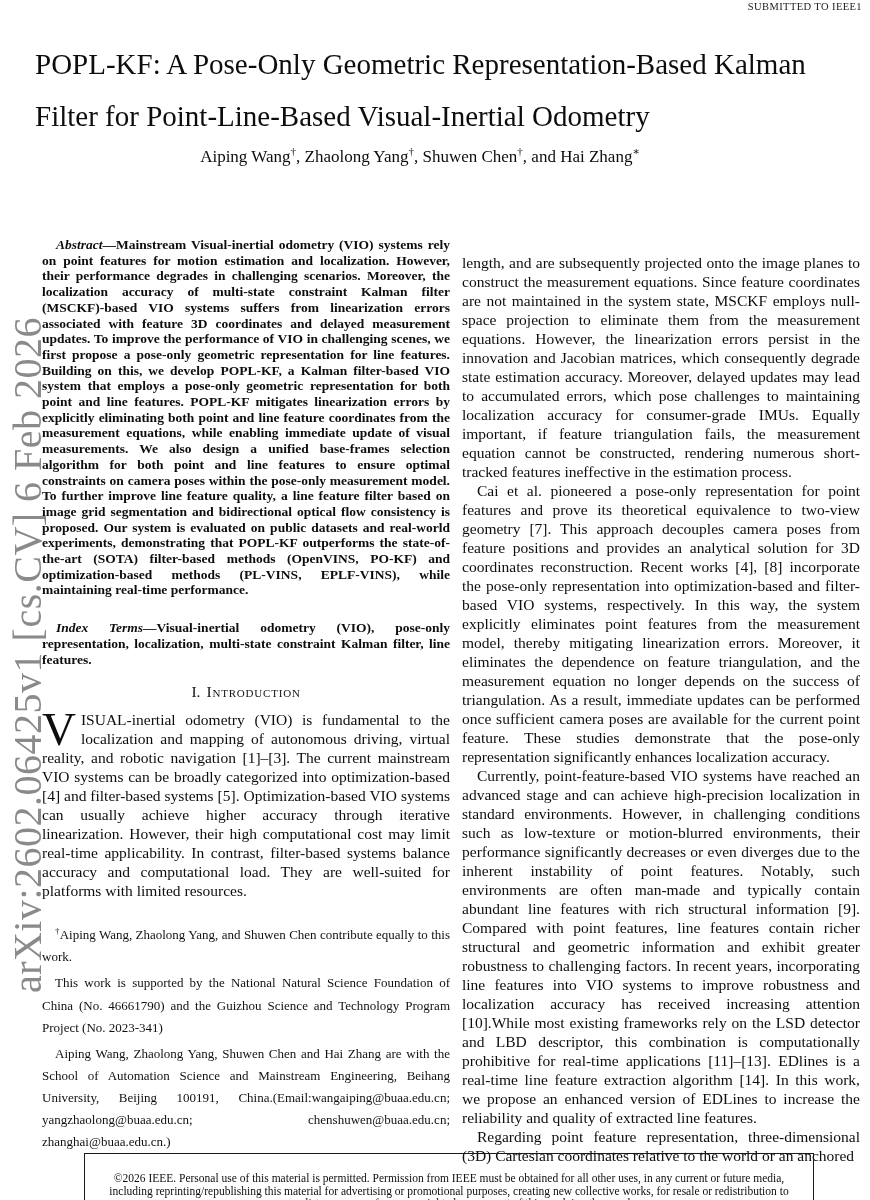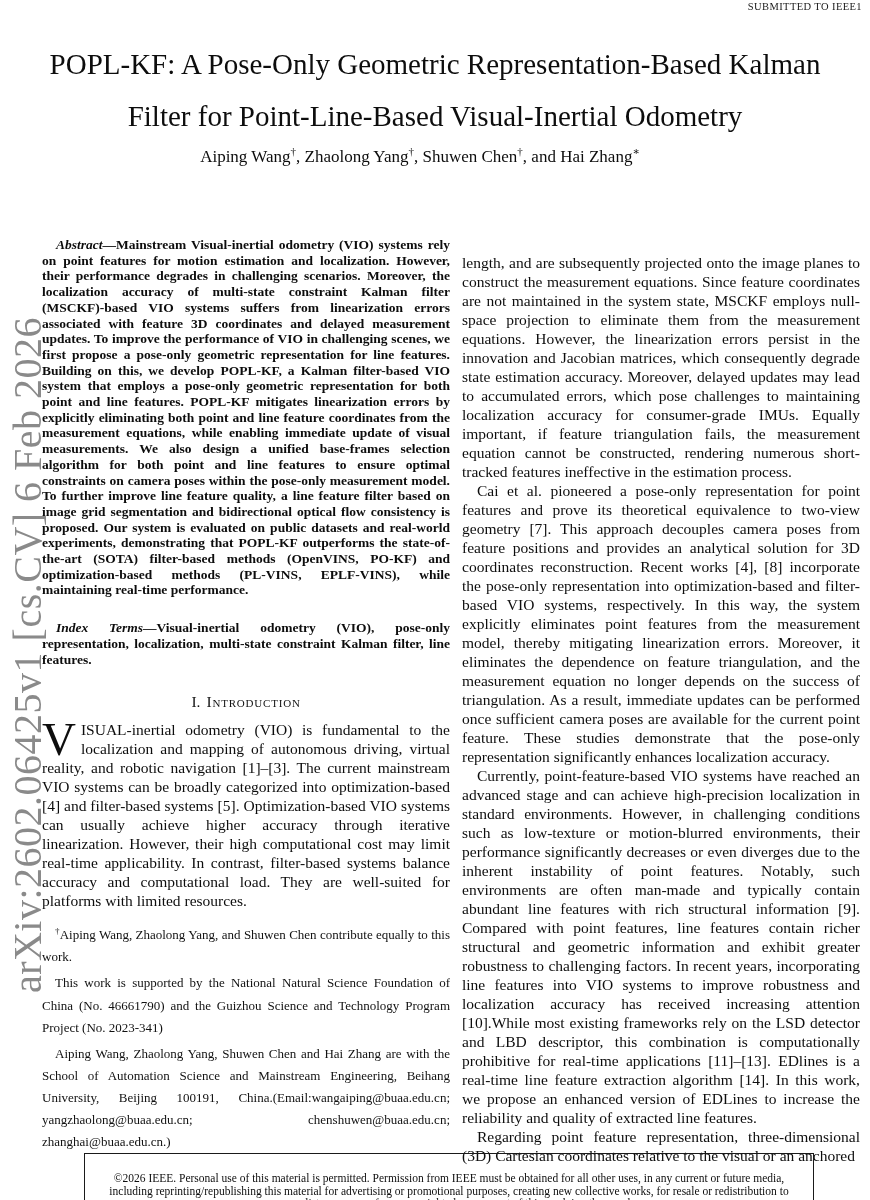--- a/index.html
+++ b/index.html
@@ -24,21 +24,21 @@
   .arxiv {
     position: absolute; top: 655px; left: 27px;
     transform: translate(-50%, -50%) rotate(-90deg);
     white-space: nowrap;
     font-size: 40px; color: #8a8a8a; letter-spacing: 0.5px;
   }
 
   
   .title {
     position: absolute; top: 38px; left: 35px; width: 800px;
-    font-size: 29px; font-weight: 400; text-align: center; line-height: 52px;
+    font-size: 29px; font-weight: 400; line-height: 52px;
     color: #0d0d0d;
   }
   .authors {
     position: absolute; top: 145px; left: 0; width: 840px;
     text-align: center; font-size: 17px; color: #0d0d0d;
   }
   .authors sup { font-size: 11px; }
 
   
   .columns {
@@ -50,21 +50,21 @@
   .col.right { height: 914px; margin-top: 16px; }
 
   .abstract {
     font-size: 13.5px; font-weight: 700; line-height: 15.7px;
     text-indent: 14px; color: #0d0d0d;
   }
   .abstract .lead-label { font-style: italic; }
   .index { margin-top: 22px; }
 
   .sec-heading {
-    margin-top: 26px; margin-bottom: 9px;
+    margin-top: 16px; margin-bottom: 9px;
     font-size: 15.5px; font-weight: 400; text-align: center; text-indent: 0;
   }
   .sec-heading .sc { font-variant: small-caps; letter-spacing: 0.8px; margin-left: 6px; }
 
   .body-p { font-size: 15.5px; line-height: 19px; color: #0d0d0d; }
   .body-p.indent { text-indent: 15px; }
   .dropcap {
     float: left; font-size: 47px; line-height: 36px;
     padding: 1px 5px 0 0; font-weight: 400;
   }
@@ -116,20 +116,20 @@
         <p class="footnote"><sup>†</sup><span>Aiping Wang, Zhaolong Yang, and Shuwen Chen contribute equally to this work.</span></p>
         <p class="footnote"><sup></sup><span>This work is supported by the National Natural Science Foundation of China (No. 46661790) and the Guizhou Science and Technology Program Project (No. 2023-341)</span></p>
         <p class="footnote"><sup></sup><span>Aiping Wang, Zhaolong Yang, Shuwen Chen and Hai Zhang are with the School of Automation Science and Mainstream Engineering, Beihang University, Beijing 100191, China.(Email:wangaiping@buaa.edu.cn; yangzhaolong@buaa.edu.cn; chenshuwen@buaa.edu.cn; zhanghai@buaa.edu.cn.)</span></p>
       </div>
     </div>
 
     <div class="col right">
       <p class="body-p">length, and are subsequently projected onto the image planes to construct the measurement equations. Since feature coordinates are not maintained in the system state, MSCKF employs null-space projection to eliminate them from the measurement equations. However, the linearization errors persist in the innovation and Jacobian matrices, which consequently degrade state estimation accuracy. Moreover, delayed updates may lead to accumulated errors, which pose challenges to maintaining localization accuracy for consumer-grade IMUs. Equally important, if feature triangulation fails, the measurement equation cannot be constructed, rendering numerous short-tracked features ineffective in the estimation process.</p>
       <p class="body-p indent">Cai et al. pioneered a pose-only representation for point features and prove its theoretical equivalence to two-view geometry [7]. This approach decouples camera poses from feature positions and provides an analytical solution for 3D coordinates reconstruction. Recent works [4], [8] incorporate the pose-only representation into optimization-based and filter-based VIO systems, respectively. In this way, the system explicitly eliminates point features from the measurement model, thereby mitigating linearization errors. Moreover, it eliminates the dependence on feature triangulation, and the measurement equation no longer depends on the success of triangulation. As a result, immediate updates can be performed once sufficient camera poses are available for the current point feature. These studies demonstrate that the pose-only representation significantly enhances localization accuracy.</p>
       <p class="body-p indent">Currently, point-feature-based VIO systems have reached an advanced stage and can achieve high-precision localization in standard environments. However, in challenging conditions such as low-texture or motion-blurred environments, their performance significantly decreases or even diverges due to the inherent instability of point features. Notably, such environments are often man-made and typically contain abundant line features with rich structural information [9]. Compared with point features, line features contain richer structural and geometric information and exhibit greater robustness to challenging factors. In recent years, incorporating line features into VIO systems to improve robustness and localization accuracy has received increasing attention [10].While most existing frameworks rely on the LSD detector and LBD descriptor, this combination is computationally prohibitive for real-time applications [11]–[13]. EDlines is a real-time line feature extraction algorithm [14]. In this work, we propose an enhanced version of EDLines to increase the reliability and quality of extracted line features.</p>
-      <p class="body-p indent">Regarding point feature representation, three-dimensional (3D) Cartesian coordinates relative to the visual or an anchored</p>
+      <p class="body-p indent">Regarding point feature representation, three-dimensional (3D) Cartesian coordinates relative to the world or an anchored</p>
     </div>
 
   </div>
 
   <div class="copyright-box">©2026 IEEE. Personal use of this material is permitted. Permission from IEEE must be obtained for all other uses, in any current or future media, including reprinting/republishing this material for advertising or promotional purposes, creating new collective works, for resale or redistribution to servers or lists, or reuse of any copyrighted component of this work in other works.</div>
 
 </div>
 
 </body></html>

